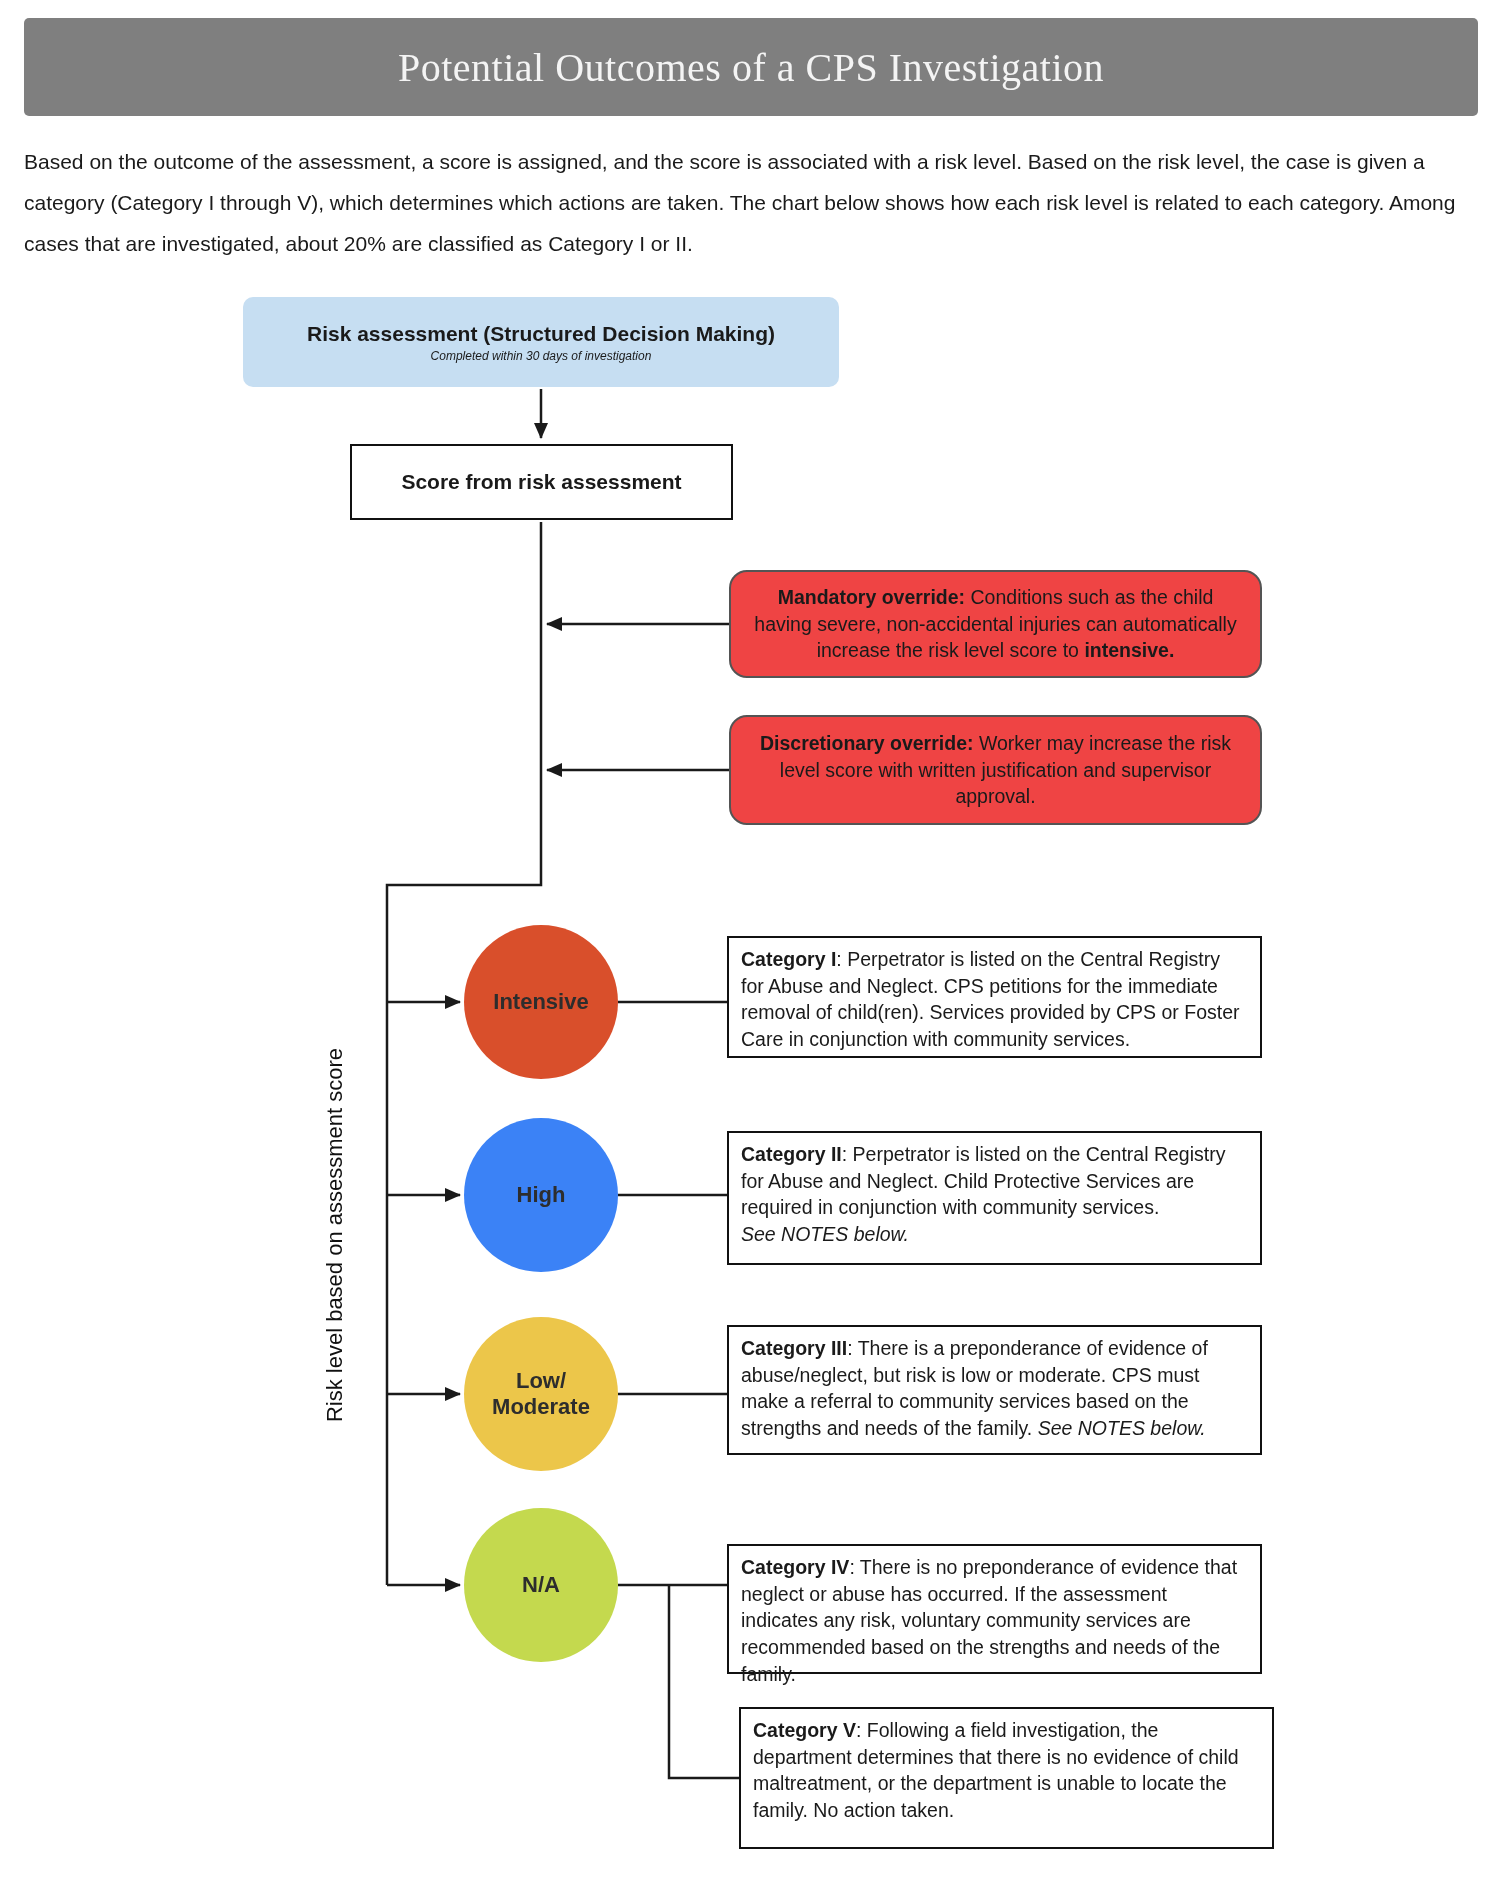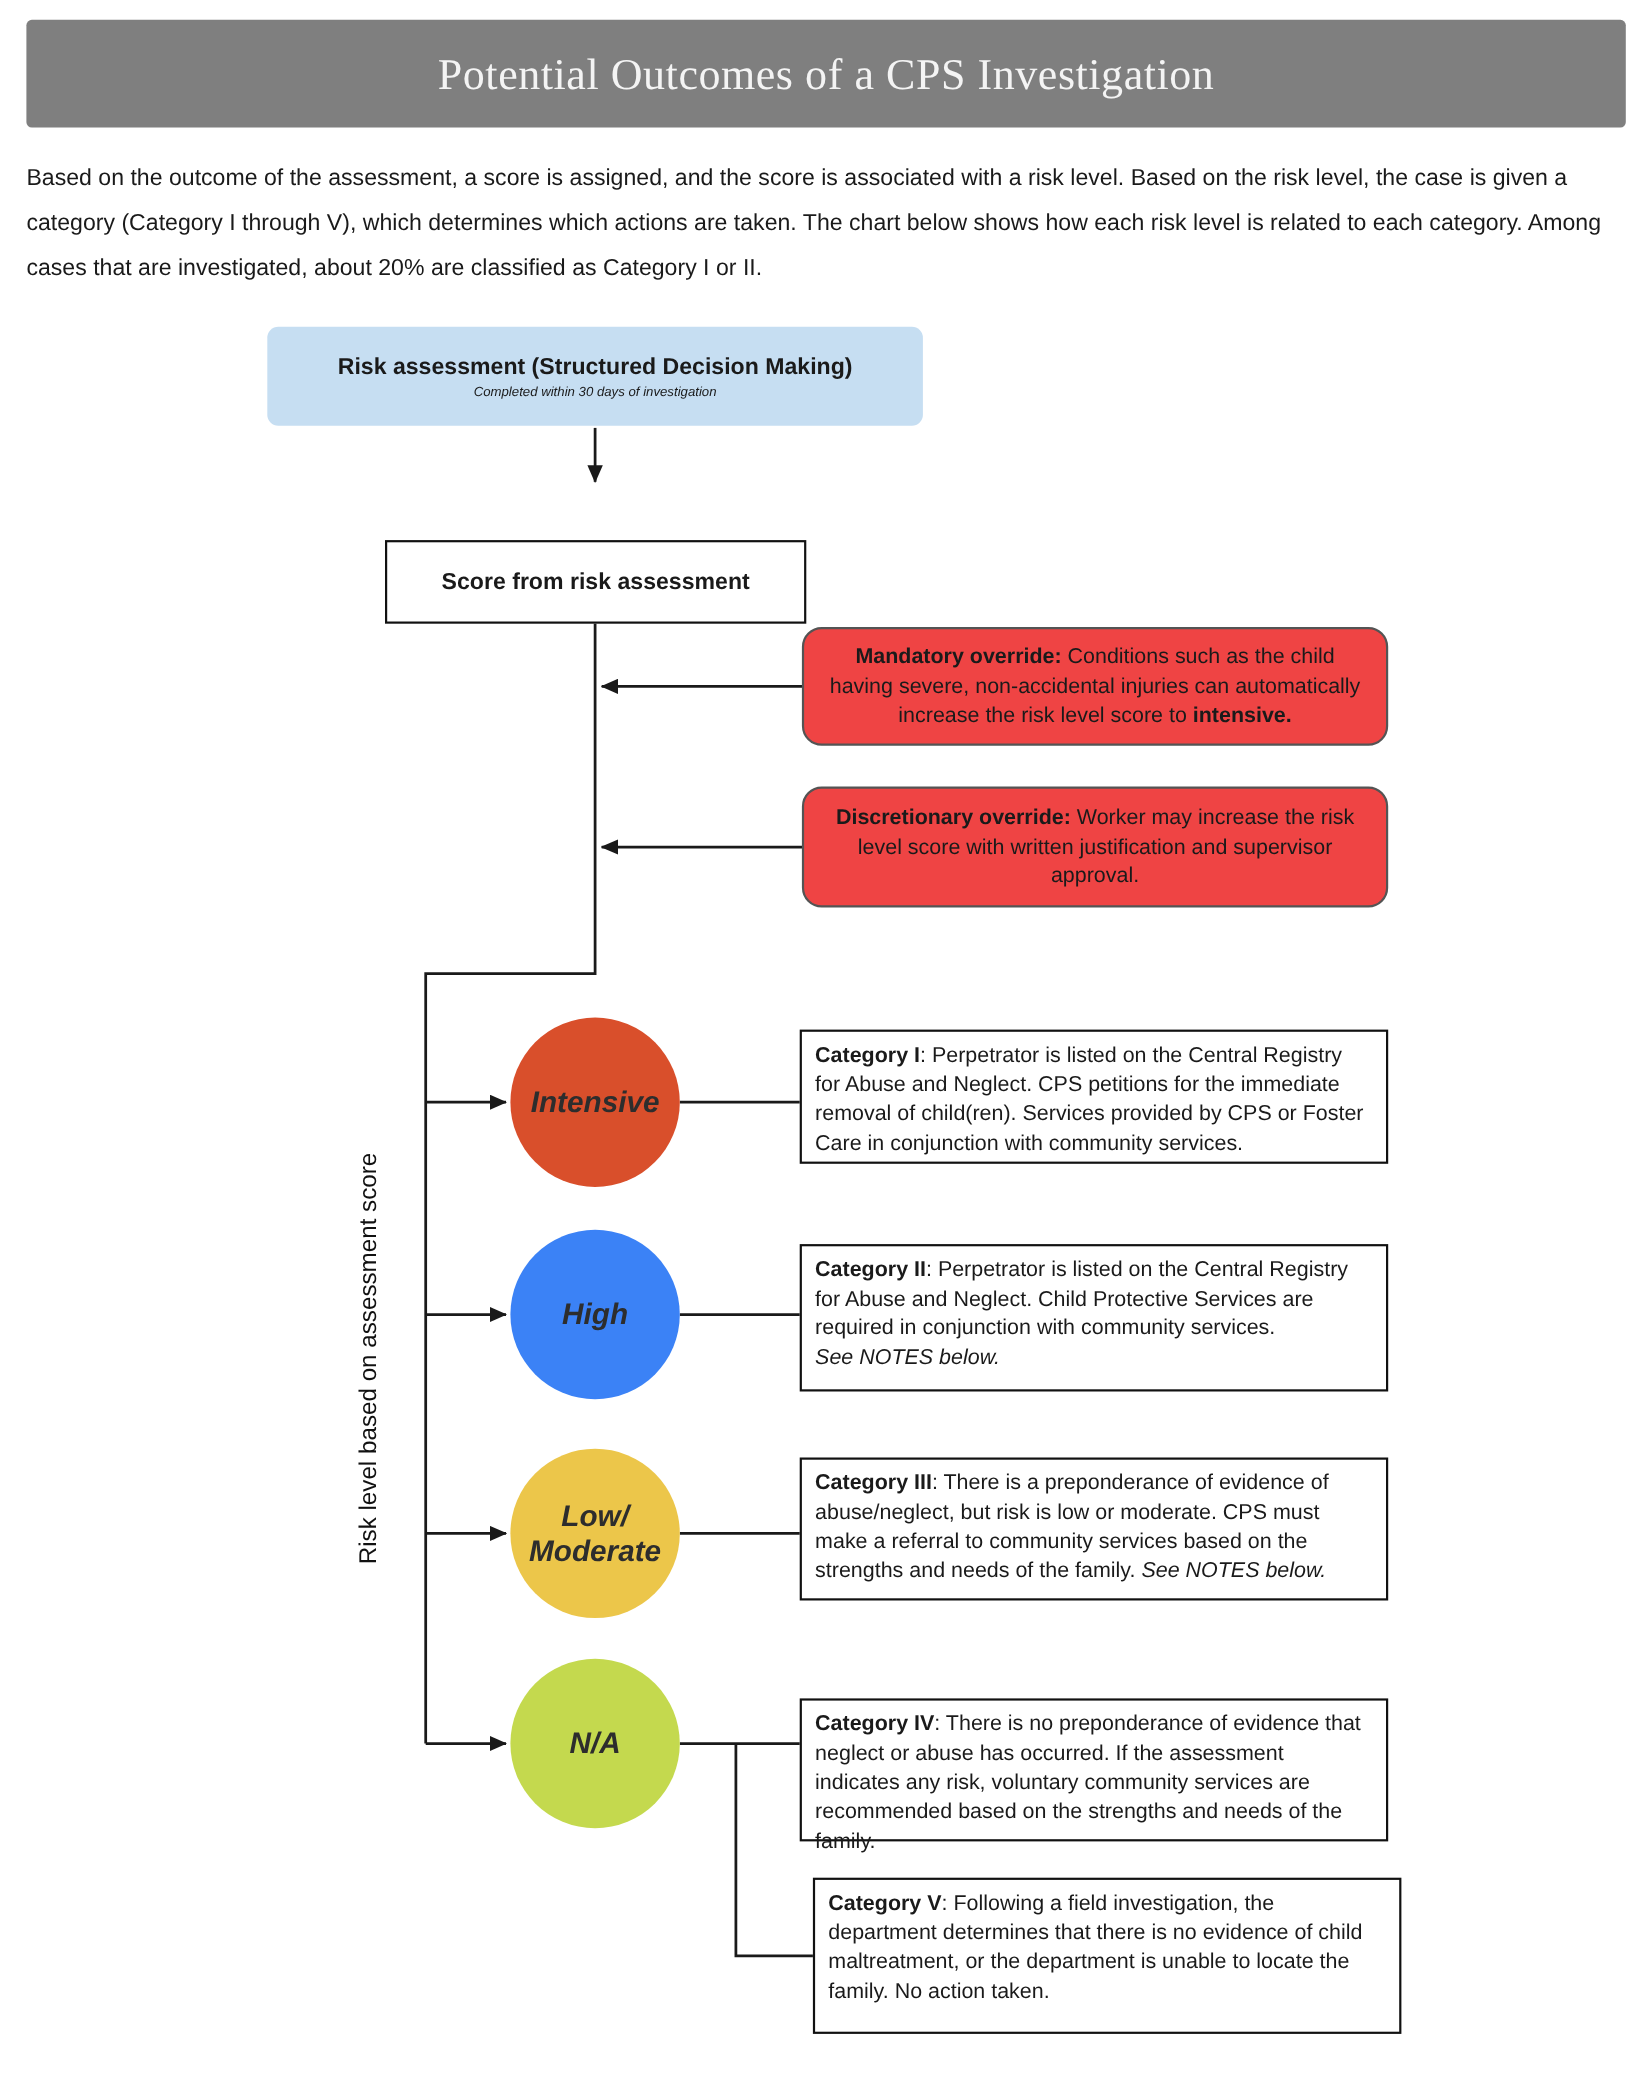--- a/index.html
+++ b/index.html
@@ -15,34 +15,34 @@
 
   .connectors{position:absolute;left:0;top:0;width:1502px;height:1886px;pointer-events:none;}
 
   .blue-box{position:absolute;left:243px;top:297px;width:596px;height:90px;border-radius:10px;
     display:flex;flex-direction:column;align-items:center;justify-content:center;gap:3px;}
   .bb-title{font-weight:700;font-size:21px;}
   .bb-sub{font-style:italic;font-size:12px;text-align:center;}
 
   .score-box{position:absolute;left:350px;top:444px;width:383px;height:76px;border:2.5px solid #111;
     background:#fff;display:flex;align-items:center;justify-content:center;font-weight:700;font-size:21px;
-    box-sizing:border-box;margin-top:47px;}
+    box-sizing:border-box;}
 
   .override{position:absolute;left:729px;width:533px;border:2.5px solid #545454;border-radius:18px;
     background:#ef4444;display:flex;align-items:center;justify-content:center;text-align:center;
     font-size:19.5px;line-height:1.38;padding:8px 20px;box-sizing:border-box;}
   .ov-mandatory{top:570px;height:108px;}
   .ov-discretionary{top:715px;height:110px;}
 
   .axis-label{position:absolute;left:88px;top:1219px;width:500px;height:32px;transform:rotate(-90deg);
     text-align:center;font-size:22px;color:#111;}
 
   .circle{position:absolute;left:464px;width:154px;height:154px;border-radius:50%;
     display:flex;align-items:center;justify-content:center;text-align:center;
-    font-weight:700;font-size:27px;color:#2d2d2d;white-space:pre-line;line-height:1.2;font-style:italic;}
+    font-weight:700;font-size:22px;color:#2d2d2d;white-space:pre-line;line-height:1.2;}
   .c1{top:925px;} .c2{top:1118px;} .c3{top:1317px;} .c4{top:1508px;}
 
   .cat-box{position:absolute;left:727px;width:535px;border:2.5px solid #111;background:#fff;
     font-size:19.5px;line-height:1.37;padding:8px 12px;box-sizing:border-box;}
   .cat1{top:936px;height:122px;}
   .cat2{top:1131px;height:134px;}
   .cat3{top:1325px;height:130px;}
   .cat4{top:1544px;height:130px;}
   .cat5{left:739px;top:1707px;height:142px;}
   .cat-box b{font-weight:700;}

